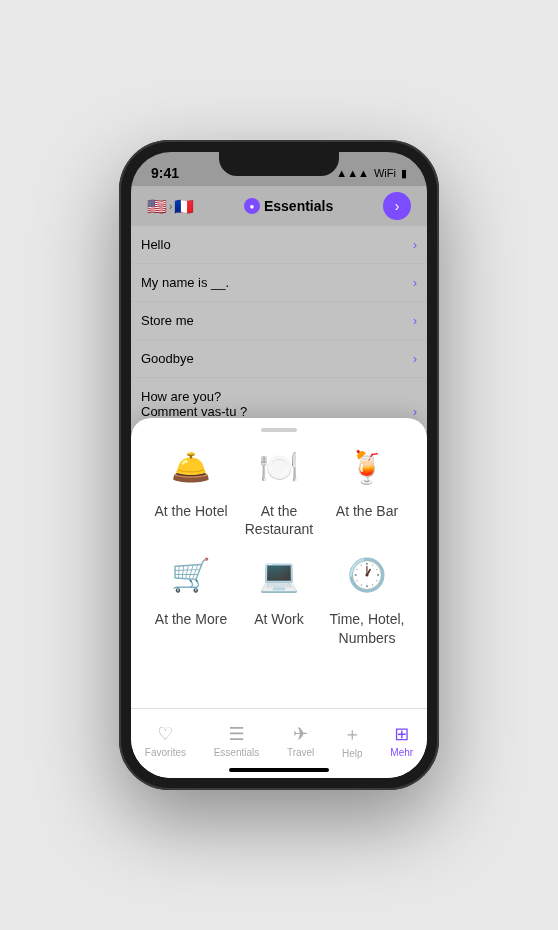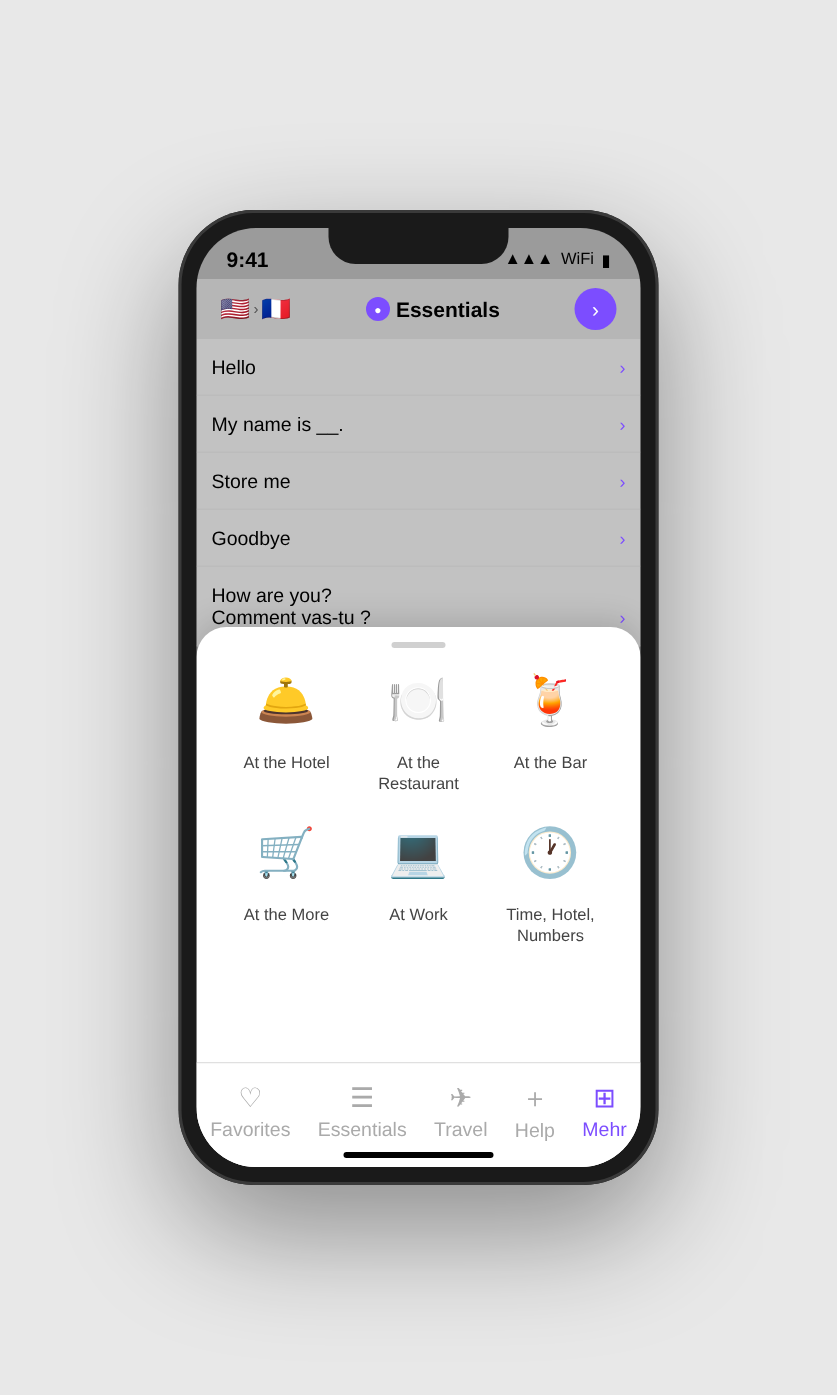--- a/index.html
+++ b/index.html
@@ -200,21 +200,21 @@
     .grid-icon {
       width: 58px;
       height: 58px;
       display: flex;
       align-items: center;
       justify-content: center;
       font-size: 32px;
     }
 
     .grid-label {
-      font-size: 11px;
+      font-size: 14px;
       color: #444;
       text-align: center;
       line-height: 1.3;
     }
 
     
     .tab-bar {
       position: absolute;
       bottom: 0;
       left: 0;
@@ -241,21 +241,21 @@
     .tab-icon {
       font-size: 18px;
       color: #aaa;
     }
 
     .tab-icon.active {
       color: #7c4dff;
     }
 
     .tab-label {
-      font-size: 13px;
+      font-size: 10px;
       color: #aaa;
     }
 
     .tab-label.active {
       color: #7c4dff;
     }
 
     
     .home-indicator {
       position: absolute;

